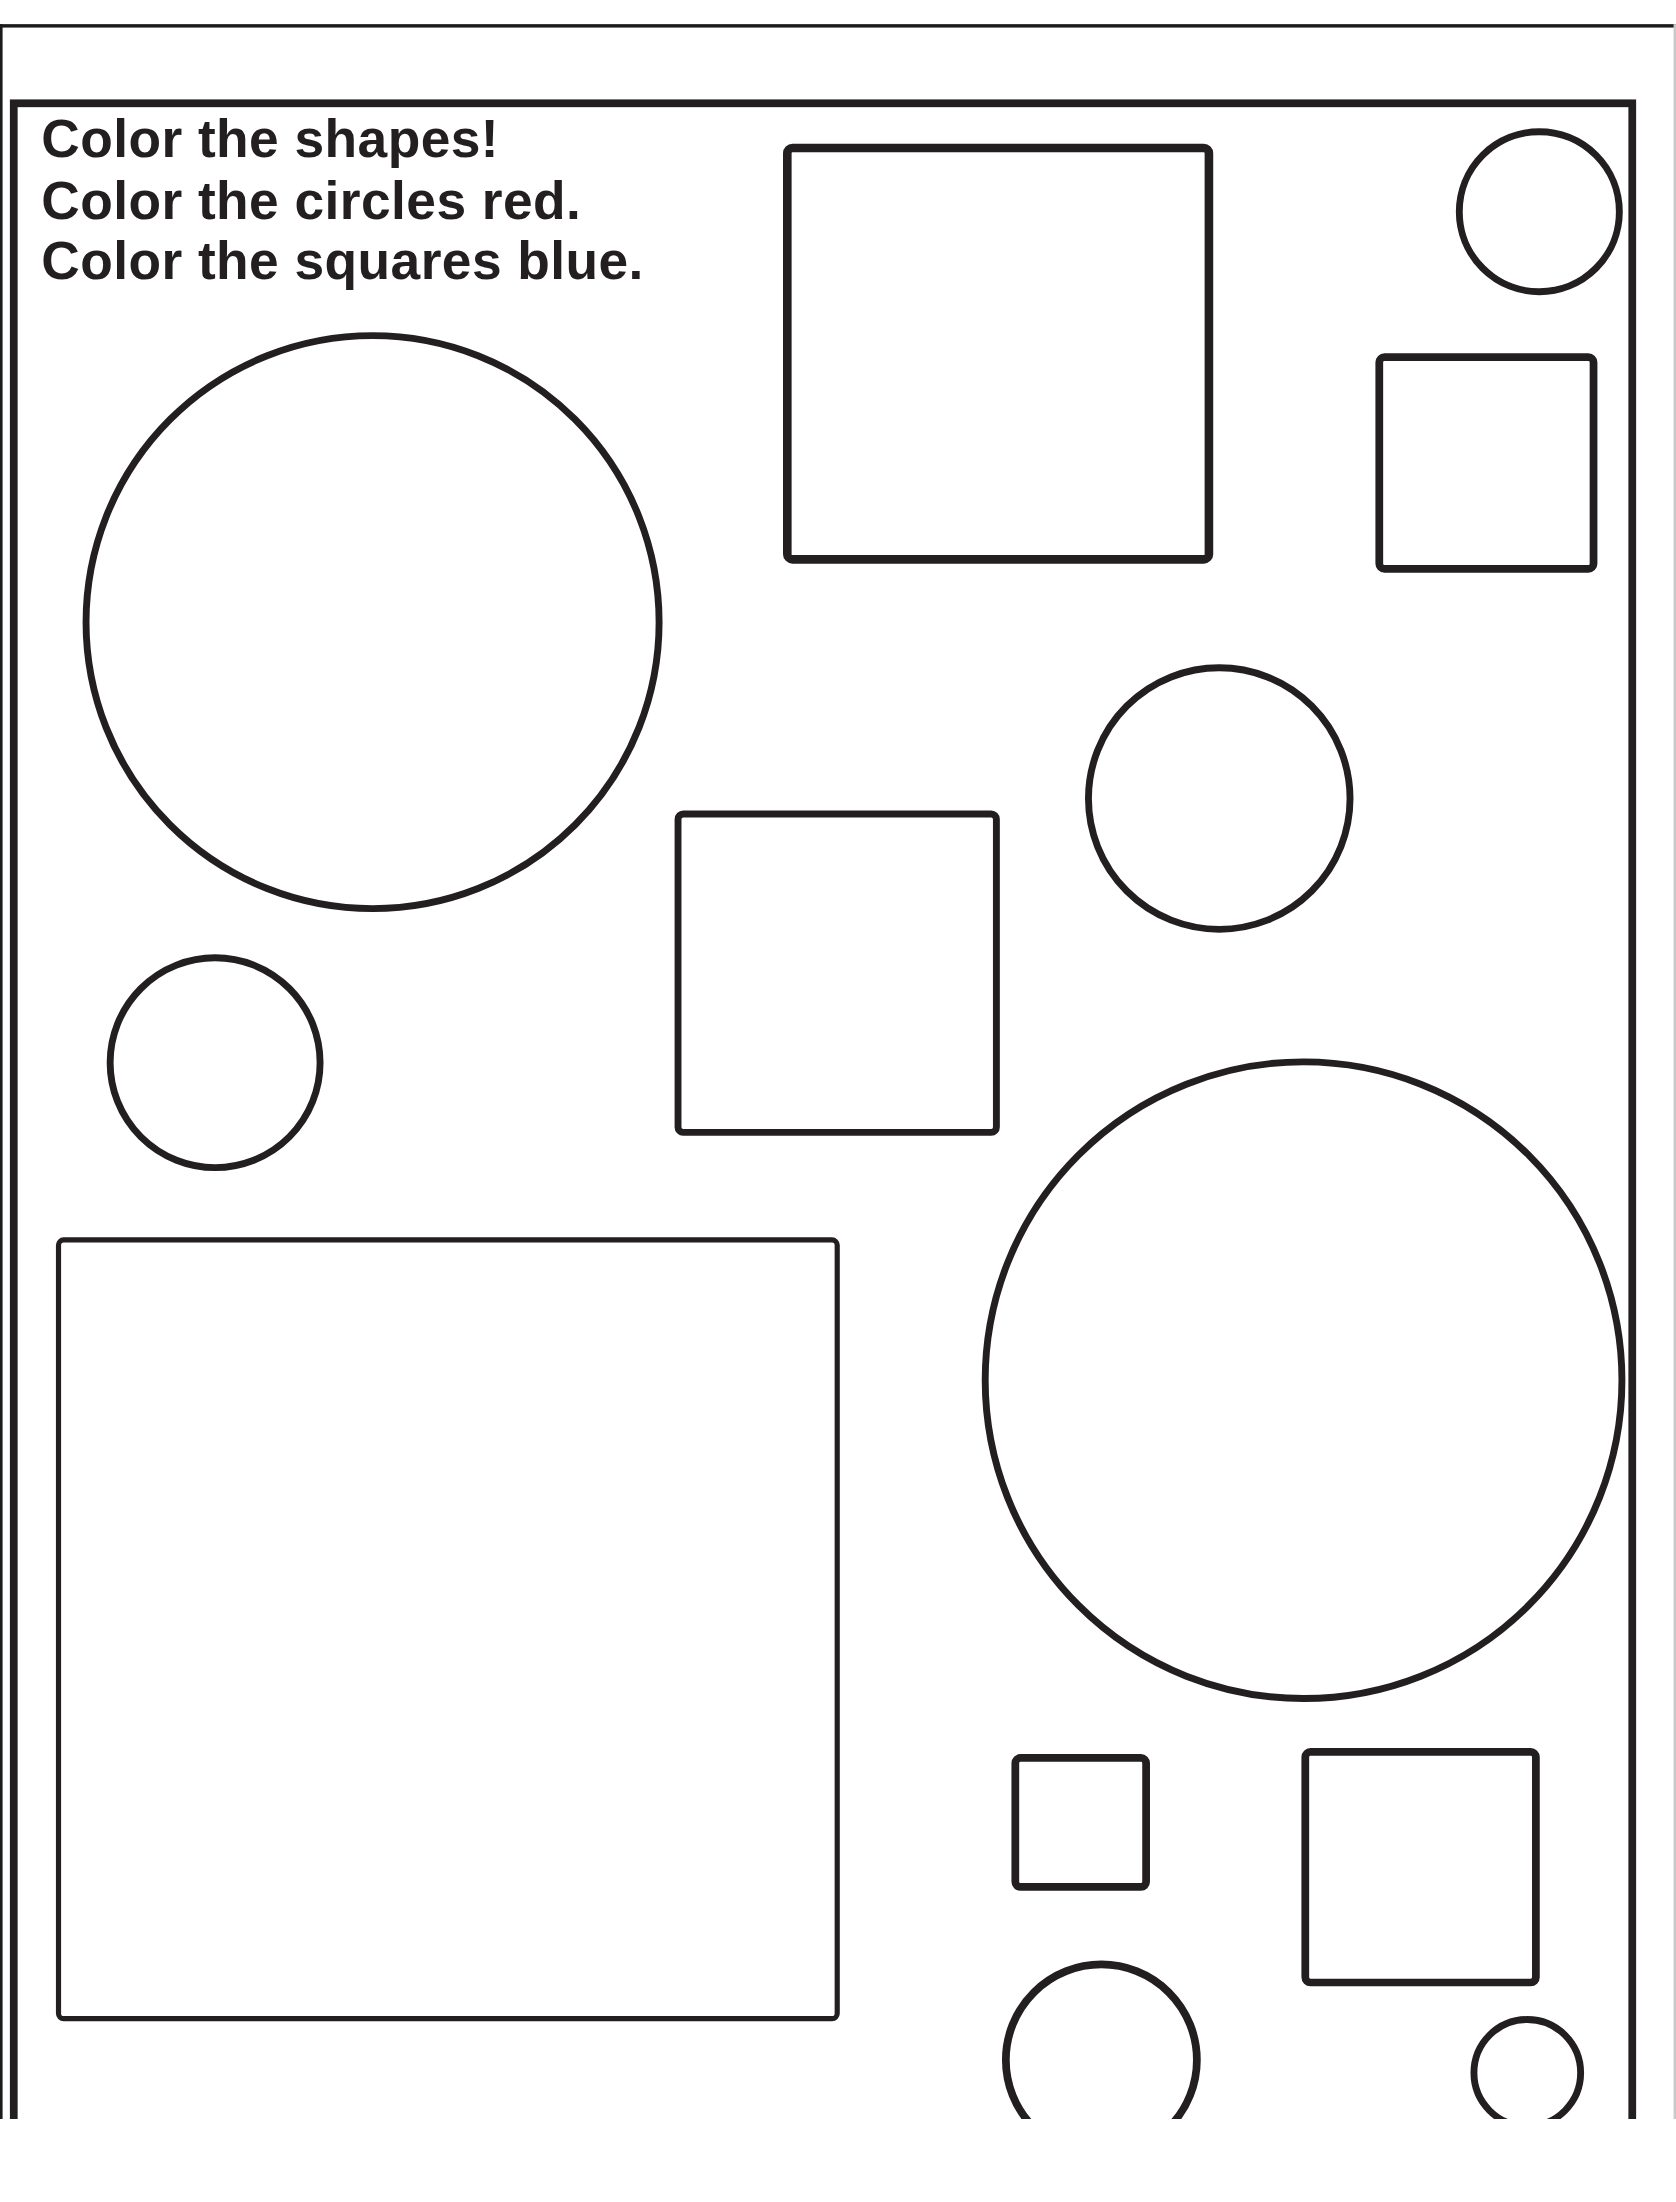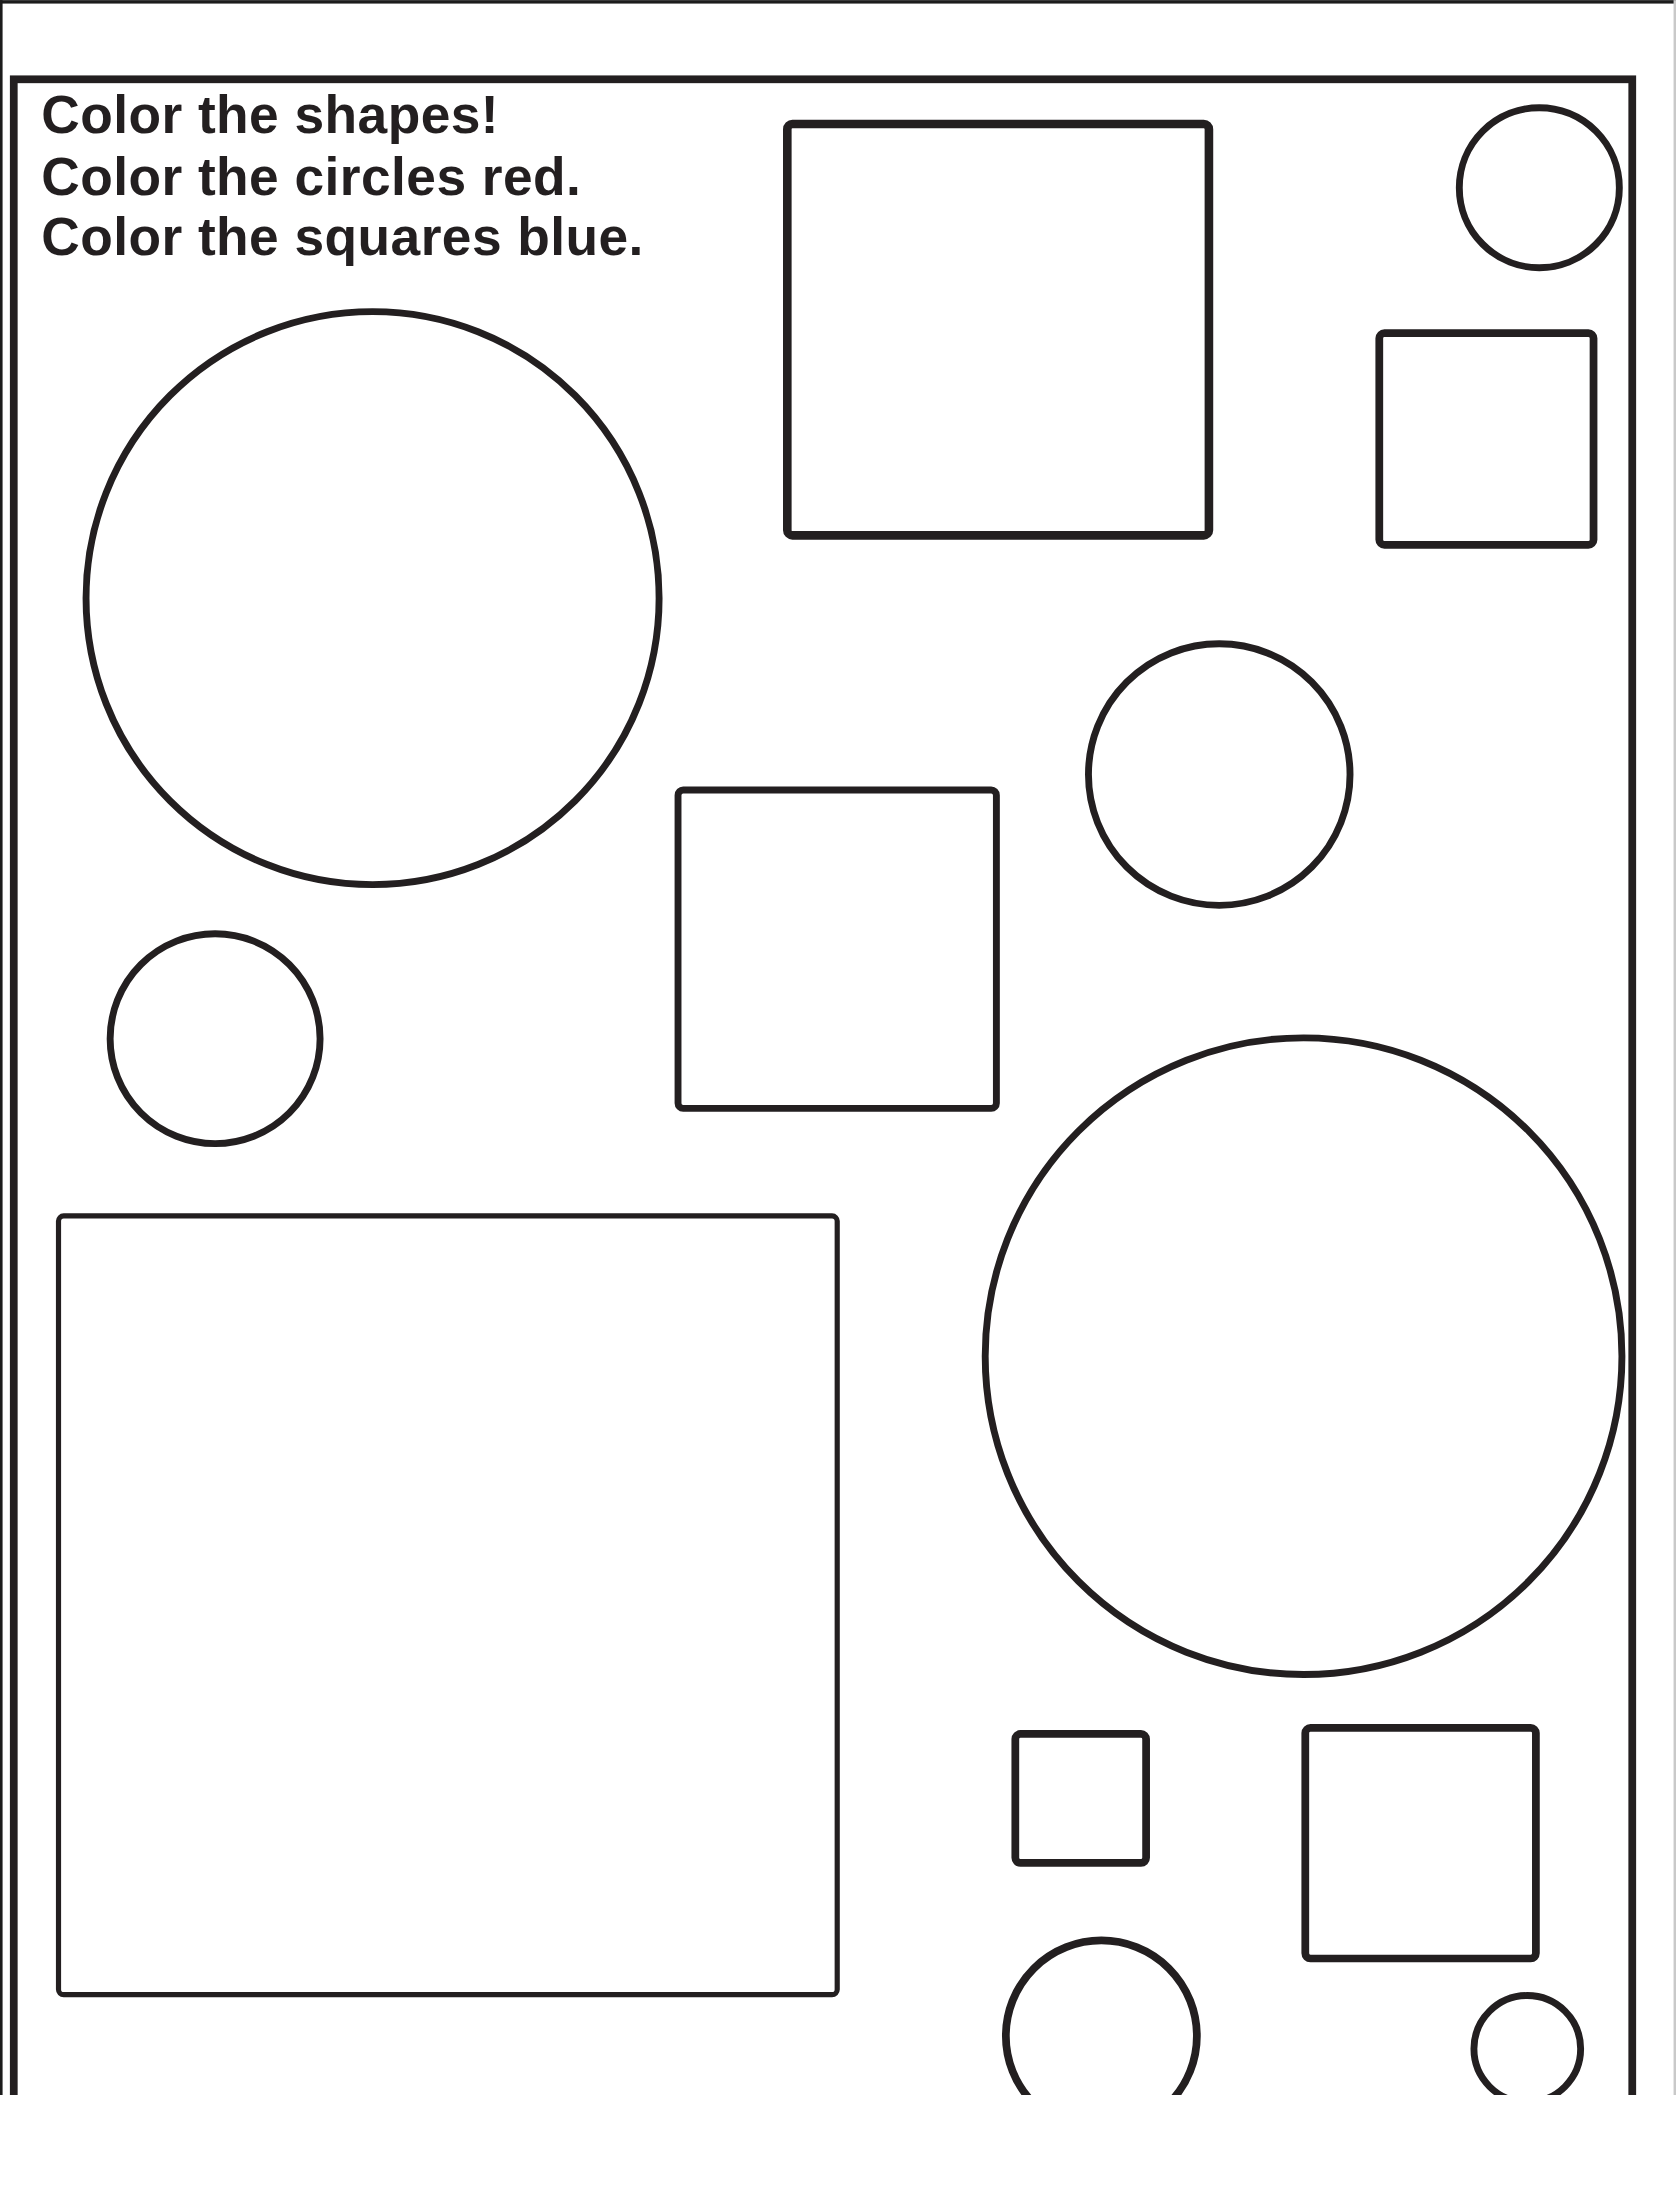--- a/index.html
+++ b/index.html
@@ -6,20 +6,21 @@
     margin: 0;
     padding: 0;
     background: #ffffff;
   }
   .sheet {
     width: 1677px;
     height: 2095px;
     position: relative;
     background: #ffffff;
     overflow: hidden;
+    margin-top: 24px;
   }
   svg {
     display: block;
     width: 1677px;
     height: 2203px;
   }
   .instruction-text {
     font-family: "Liberation Sans", sans-serif;
     font-weight: bold;
     font-size: 62px;

